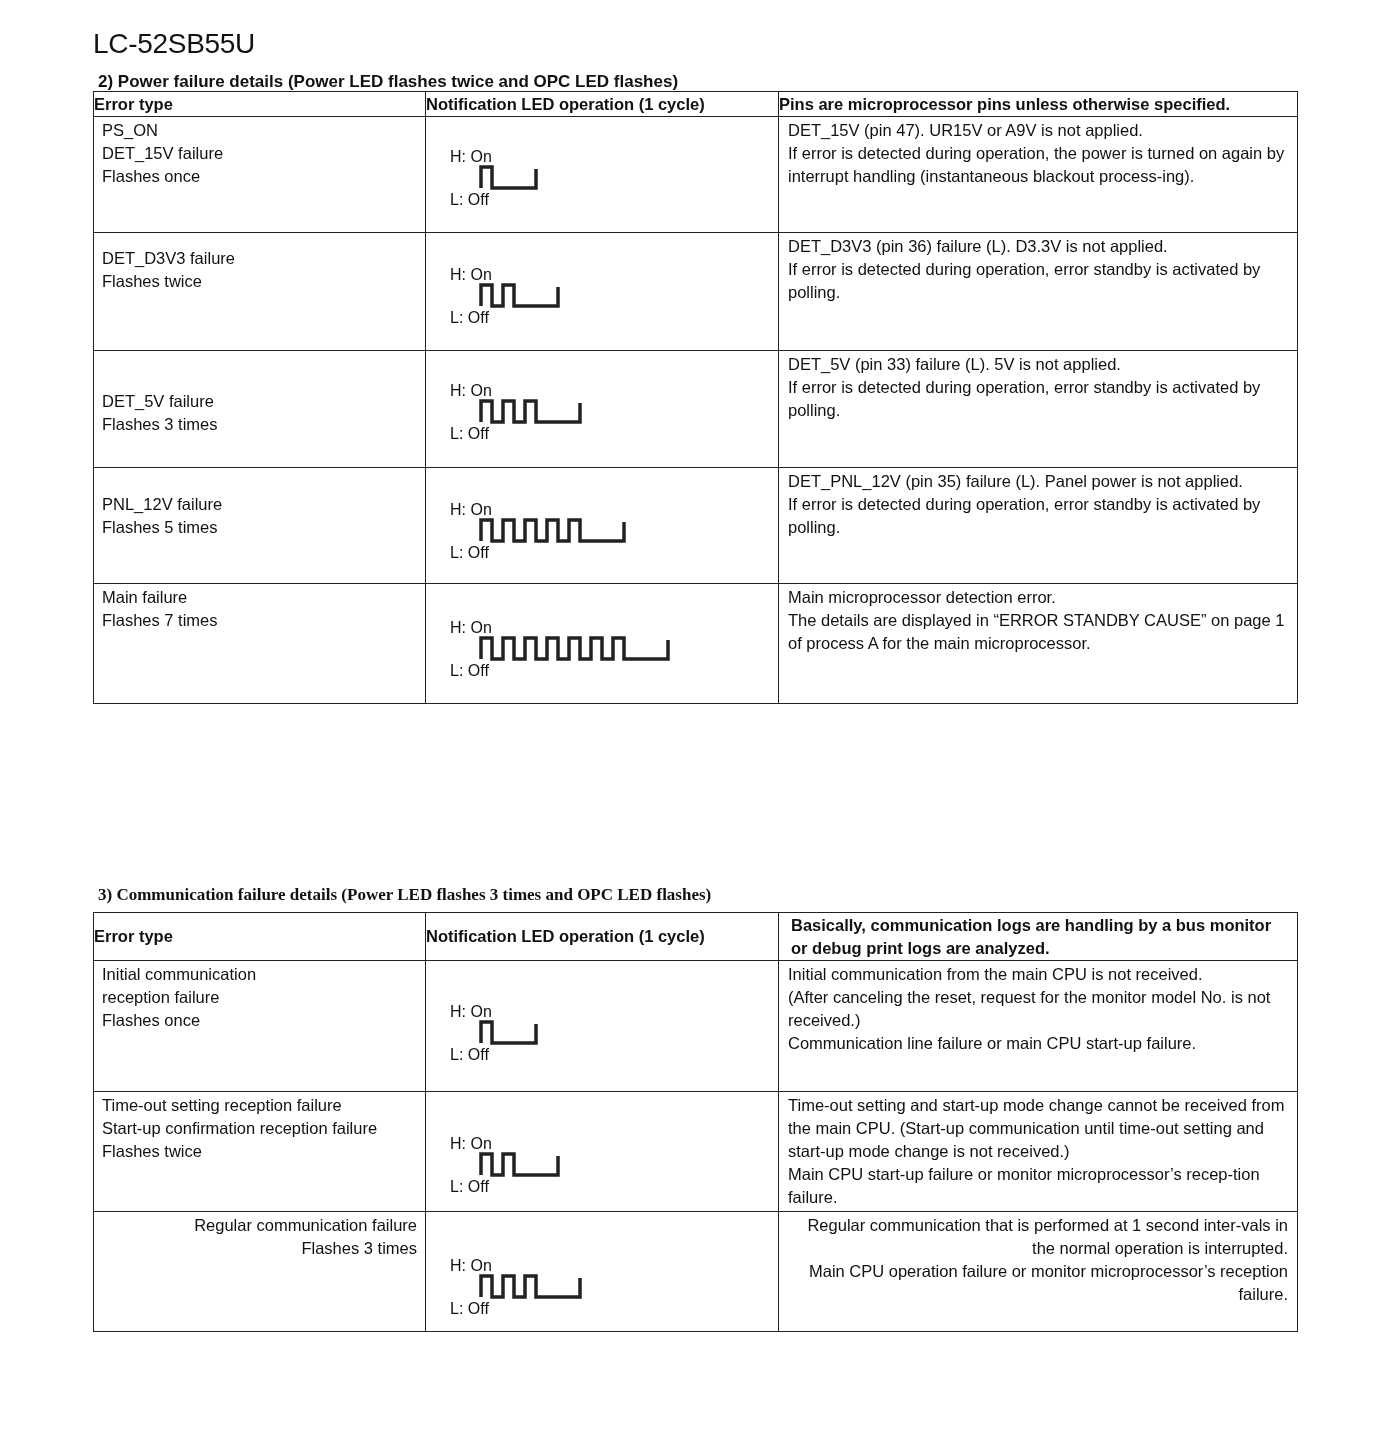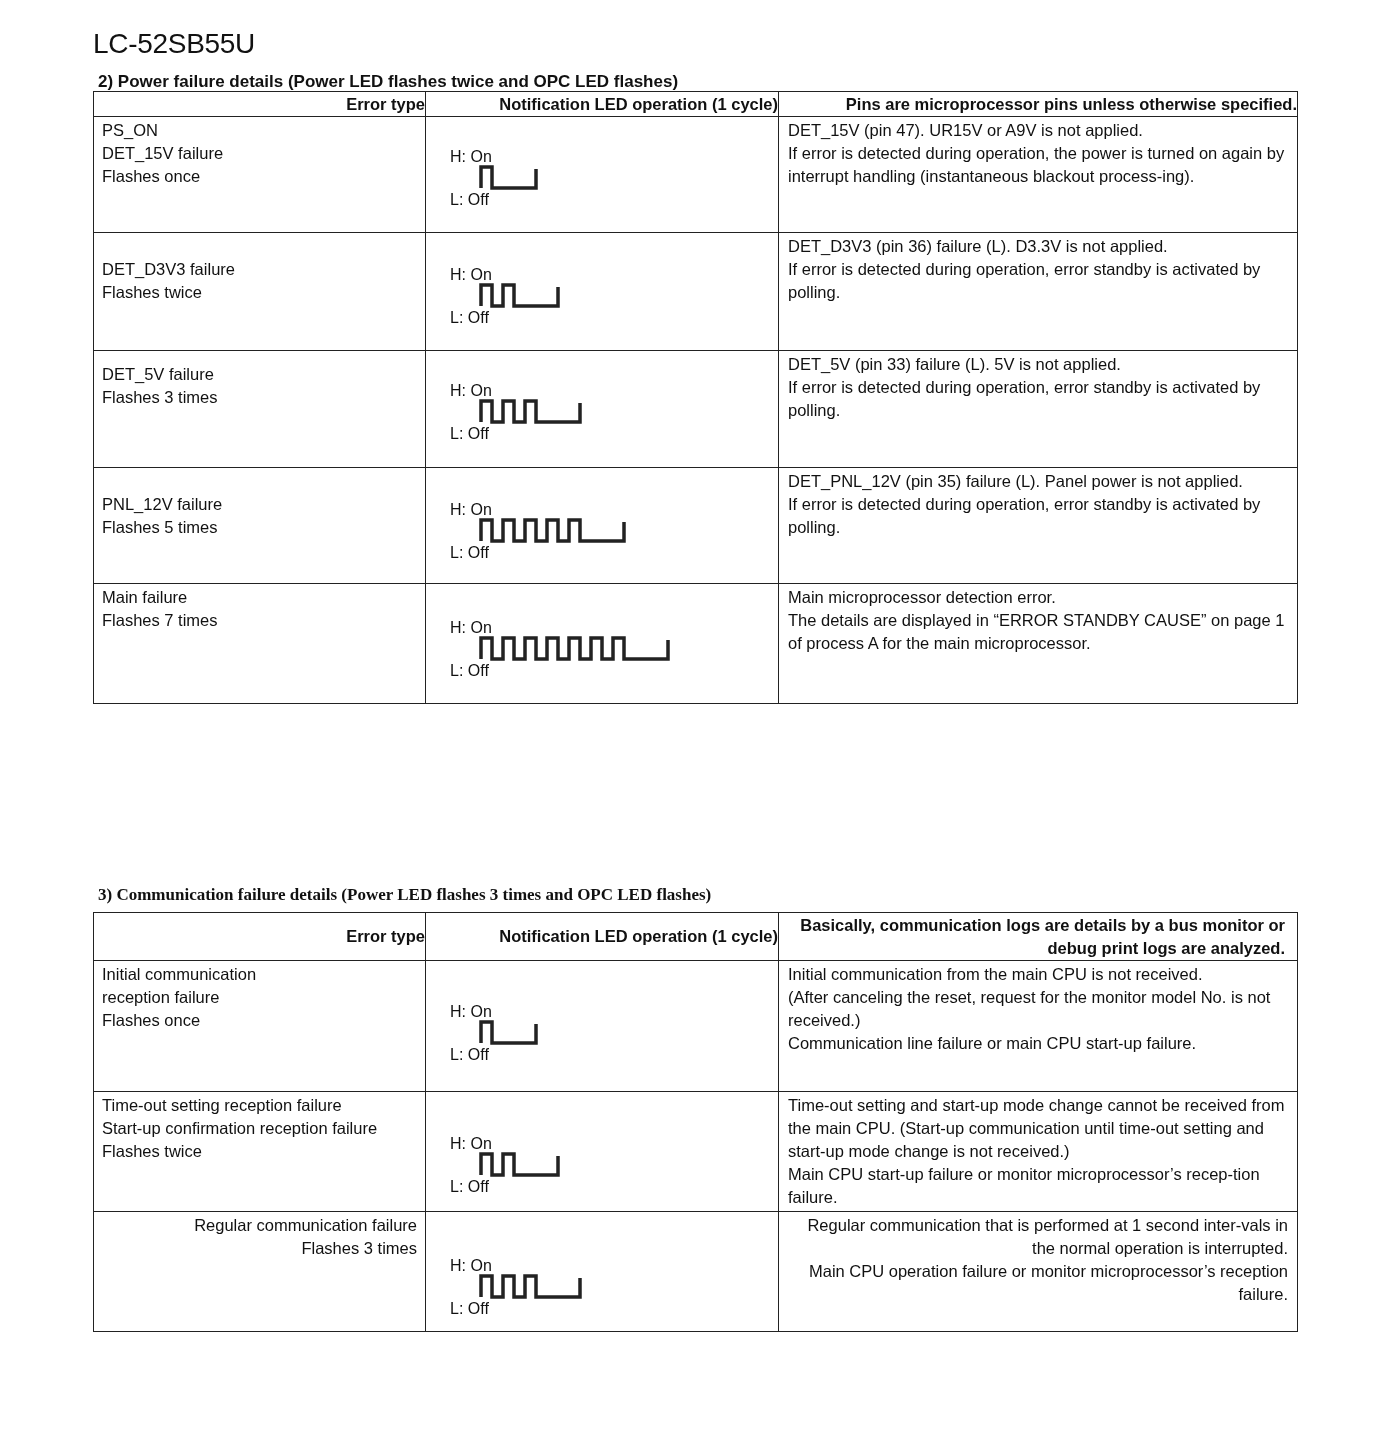--- a/index.html
+++ b/index.html
@@ -1,21 +1,21 @@
 <!DOCTYPE html>
 <html><head>
 <meta charset="utf-8">
 <style>
   html, body { margin: 0; padding: 0; background: #ffffff; }
   body { width: 1383px; height: 1433px; position: relative; font-family: "Liberation Sans", sans-serif; color: #111; }
   .model { position: absolute; left: 93px; top: 28px; font-size: 28px; letter-spacing: -0.3px; }
   .section-title { position: absolute; left: 98px; font-size: 17px; font-weight: bold; }
   table { position: absolute; left: 93px; width: 1204px; border-collapse: collapse; table-layout: fixed; }
   td, th { border: 1.5px solid #222; vertical-align: top; font-size: 16.5px; line-height: 23px; padding: 0; }
-  th { font-weight: bold; text-align: right; vertical-align: middle; font-size: 16.5px; }
+  th { font-weight: bold; text-align: left; vertical-align: middle; font-size: 16.5px; }
   col.c1 { width: 332px; } col.c2 { width: 353px; } col.c3 { width: 519px; }
   .type { padding: 2px 8px; white-space: pre-line; }
   .desc { padding: 2px 9px; white-space: pre-line; }
   .led { position: relative; }
   .led svg { position: absolute; left: 0; top: 0; }
 </style>
 </head>
 <body>
 
 <div class="model">LC-52SB55U</div>
@@ -42,34 +42,34 @@
           <svg width="350" height="114">
             <text x="24" y="45" font-size="16" font-family="Liberation Sans, sans-serif" fill="#111">H: On</text>
             <text x="24" y="88" font-size="16" font-family="Liberation Sans, sans-serif" fill="#111">L: Off</text>
             <path d="M55,71 L55,50 L66,50 L66,71 L110,71 L110,52" fill="none" stroke="#222" stroke-width="3.5" stroke-linejoin="miter"></path>
           </svg>
         </td>
     <td class="desc">DET_15V (pin 47). UR15V or A9V is not applied.
 If error is detected during operation, the power is turned on again by interrupt handling (instantaneous blackout process-ing).</td>
   </tr>
   <tr style="height:118px;">
-    <td class="type" style="padding-top:25px;">DET_D3V3 failure
+    <td class="type" style="padding-top:14px;">DET_D3V3 failure
 Flashes twice</td>
     <td class="led">
           <svg width="350" height="116">
             <text x="24" y="47" font-size="16" font-family="Liberation Sans, sans-serif" fill="#111">H: On</text>
             <text x="24" y="90" font-size="16" font-family="Liberation Sans, sans-serif" fill="#111">L: Off</text>
             <path d="M55,73 L55,52 L66,52 L66,73 L77,73 L77,52 L88,52 L88,73 L132,73 L132,54" fill="none" stroke="#222" stroke-width="3.5" stroke-linejoin="miter"></path>
           </svg>
         </td>
     <td class="desc">DET_D3V3 (pin 36) failure (L). D3.3V is not applied.
 If error is detected during operation, error standby is activated by polling.</td>
   </tr>
   <tr style="height:117px;">
-    <td class="type" style="padding-top:12px;">DET_5V failure
+    <td class="type" style="padding-top:39px;">DET_5V failure
 Flashes 3 times</td>
     <td class="led">
           <svg width="350" height="115">
             <text x="24" y="45" font-size="16" font-family="Liberation Sans, sans-serif" fill="#111">H: On</text>
             <text x="24" y="88" font-size="16" font-family="Liberation Sans, sans-serif" fill="#111">L: Off</text>
             <path d="M55,71 L55,50 L66,50 L66,71 L77,71 L77,50 L88,50 L88,71 L99,71 L99,50 L110,50 L110,71 L154,71 L154,52" fill="none" stroke="#222" stroke-width="3.5" stroke-linejoin="miter"></path>
           </svg>
         </td>
     <td class="desc">DET_5V (pin 33) failure (L). 5V is not applied.
 If error is detected during operation, error standby is activated by polling.</td>
@@ -108,21 +108,21 @@
 <table style="top:912px;">
   <colgroup>
       <col class="c1">
       <col class="c2">
       <col class="c3">
     </colgroup>
   <tbody>
       <tr style="height:48px;">
     <th>Error type</th>
     <th>Notification LED operation (1 cycle)</th>
-    <th style="padding:0 12px;">Basically, communication logs are details by a bus monitor or debug print logs are analyzed.</th>
+    <th style="padding:0 12px;">Basically, communication logs are handling by a bus monitor or debug print logs are analyzed.</th>
   </tr>
   <tr style="height:131px;">
     <td class="type">Initial communication
 reception failure
 Flashes once</td>
     <td class="led">
           <svg width="350" height="115">
             <text x="24" y="56" font-size="16" font-family="Liberation Sans, sans-serif" fill="#111">H: On</text>
             <text x="24" y="99" font-size="16" font-family="Liberation Sans, sans-serif" fill="#111">L: Off</text>
             <path d="M55,82 L55,61 L66,61 L66,82 L110,82 L110,63" fill="none" stroke="#222" stroke-width="3.5" stroke-linejoin="miter"></path>

